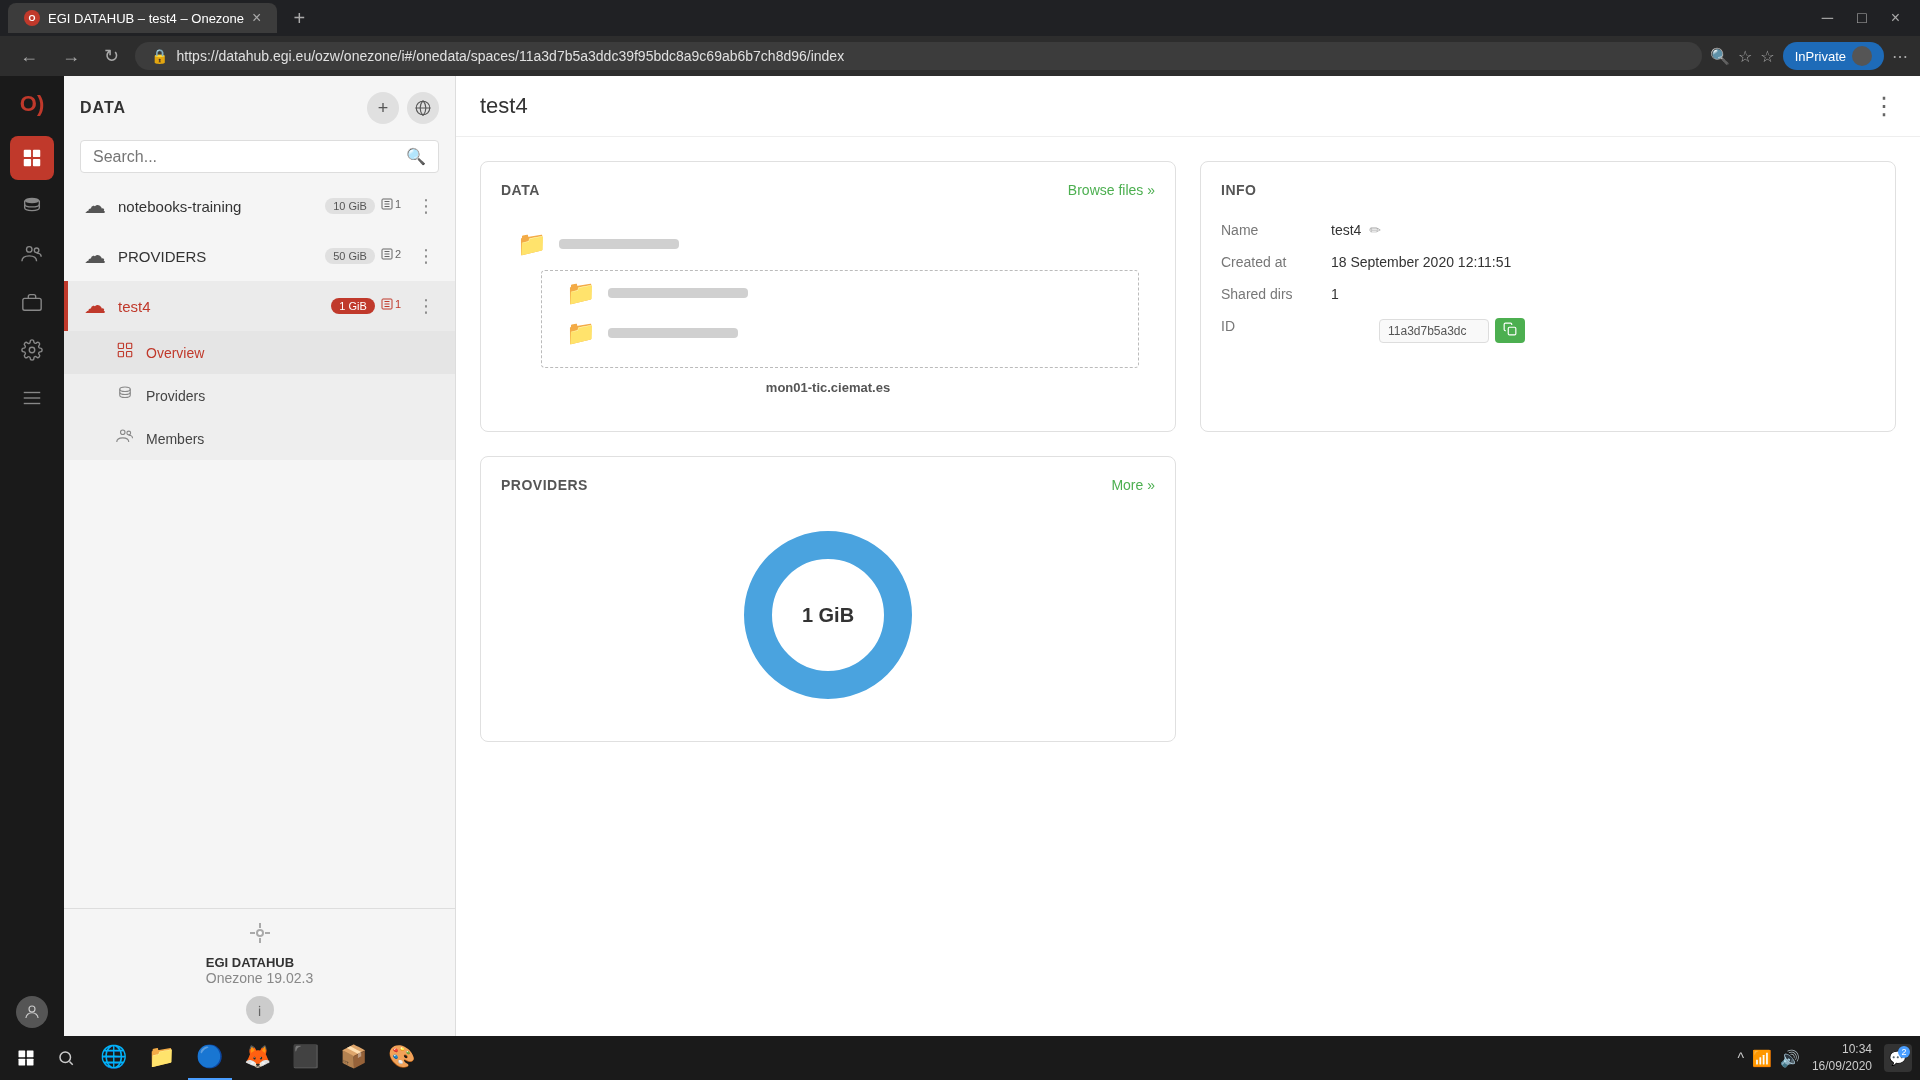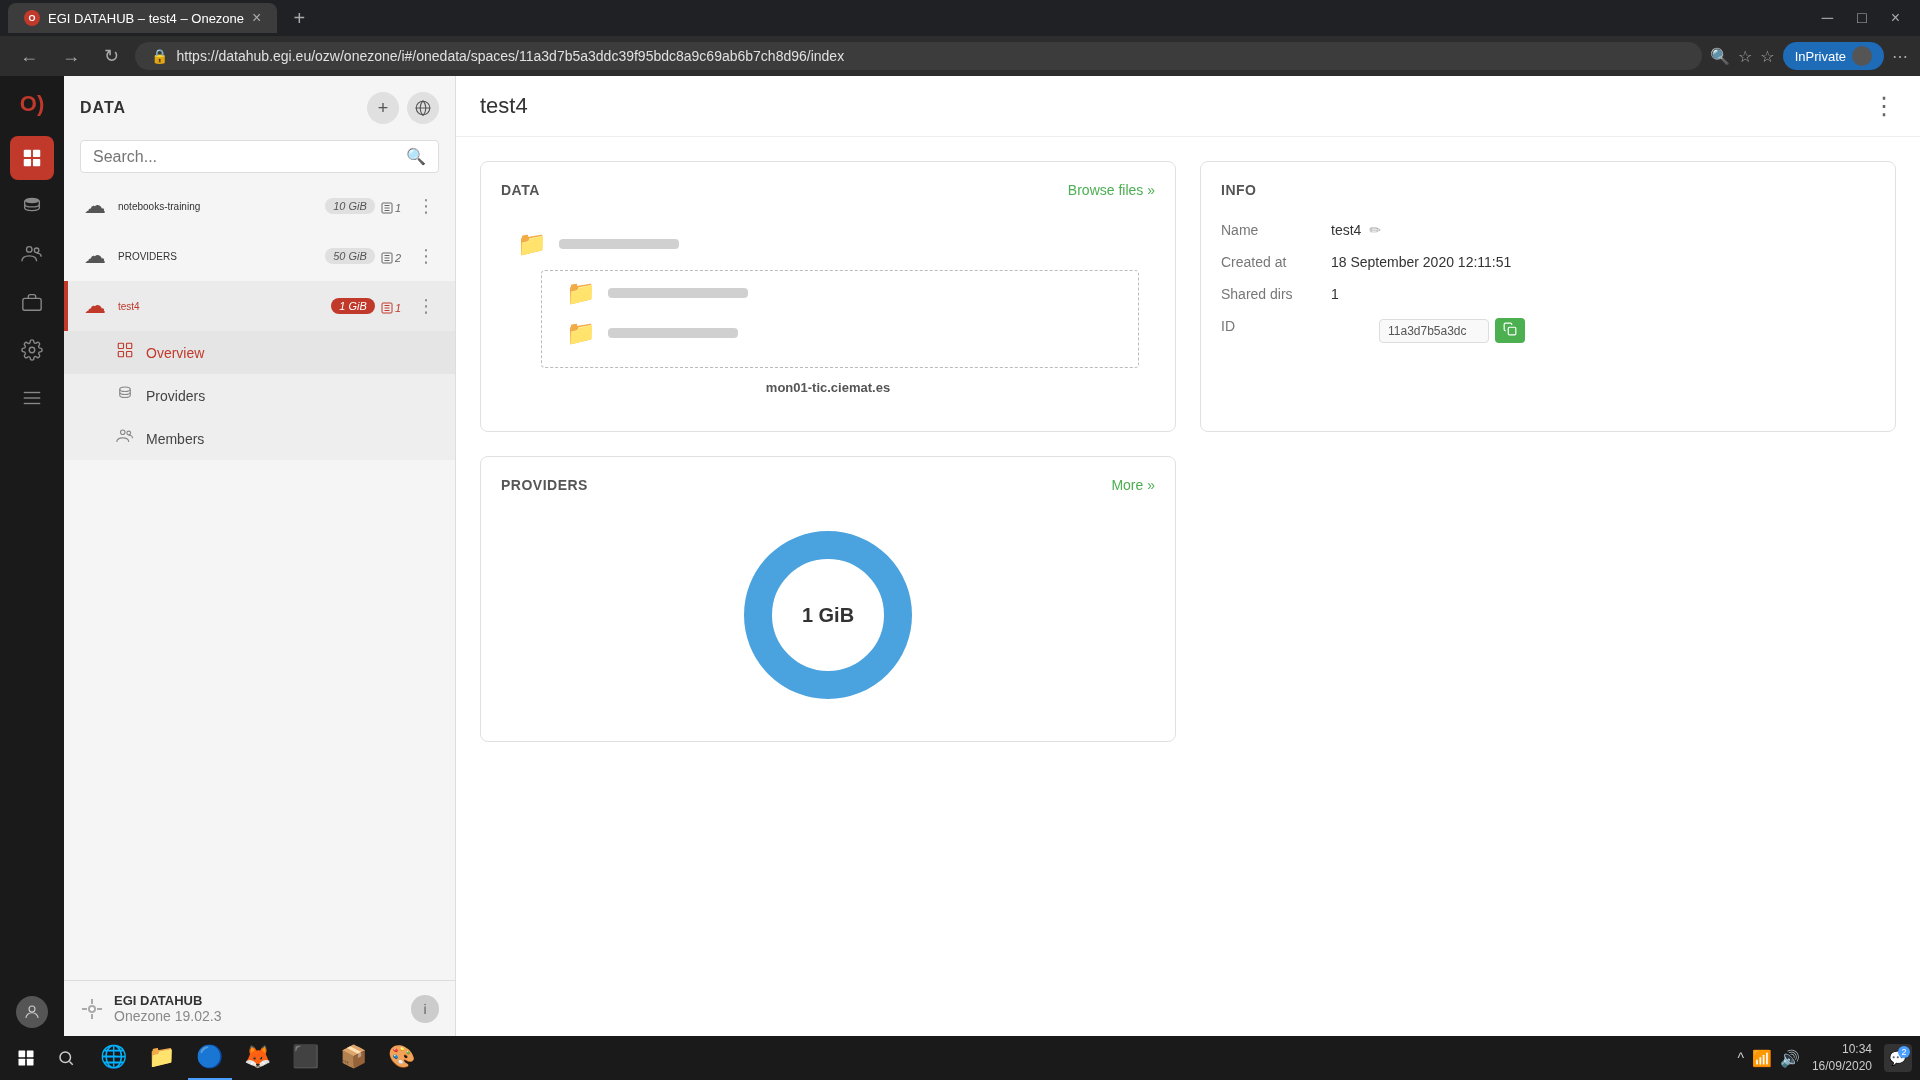--- a/index.html
+++ b/index.html
@@ -42,37 +42,37 @@
     .search-bar { margin: 8px 16px; background: white; border: 1px solid #ddd; border-radius: 4px; display: flex; align-items: center; padding: 6px 12px; gap: 8px; }
     .search-bar input { border: none; outline: none; flex: 1; font-size: 16px; color: #888; background: transparent; }
     .search-icon { color: #aaa; font-size: 16px; }
 
     
     .space-list { flex: 1; overflow-y: auto; }
     .space-item { display: flex; align-items: center; padding: 10px 16px; cursor: pointer; border-left: 4px solid transparent; gap: 12px; }
     .space-item.active { background: #ebebeb; border-left: 4px solid #c0392b; }
     .space-icon { font-size: 22px; color: #555; }
     .space-icon.red { color: #c0392b; }
-    .space-name { flex: 1; font-size: 10px; color: #333; font-weight: 500; }
+    .space-name { flex: 1; font-size: 15px; color: #333; font-weight: 500; }
     .space-name.red { color: #c0392b; }
-    .space-badge { display: flex; gap: 6px; align-items: flex-end; font-style: italic; }
+    .space-badge { display: flex; gap: 6px; align-items: flex-start; }
     .badge { background: #e0e0e0; border-radius: 10px; padding: 2px 8px; font-size: 11px; color: #555; font-weight: 500; }
     .provider-badge { display: flex; align-items: center; gap: 2px; font-size: 11px; color: #666; }
     .space-menu-btn { background: none; border: none; cursor: pointer; color: #888; font-size: 18px; padding: 4px; border-radius: 4px; }
 
     
     .subitem-list { background: #eeeeee; }
     .subitem { display: flex; align-items: center; padding: 10px 16px 10px 52px; cursor: pointer; gap: 12px; }
     .subitem.active { background: #e5e5e5; }
     .subitem-icon { font-size: 18px; color: #888; }
     .subitem-icon.red { color: #c0392b; }
     .subitem-name { font-size: 14px; color: #444; }
 
     
-    .sidebar-footer { padding: 12px 16px; border-top: 1px solid #ddd; display: flex; align-items: center; gap: 10px; }
+    .sidebar-footer { padding: 12px 16px; border-top: 1px solid #ddd; display: flex; align-items: center; gap: 10px; flex-direction: column; }
     .footer-logo { width: 24px; height: 24px; }
     .footer-text { flex: 1; }
     .footer-name { font-size: 13px; font-weight: 600; color: #333; }
     .footer-version { font-size: 14px; color: #888; }
     .footer-info-btn { width: 28px; height: 28px; background: #ccc; border-radius: 50%; display: flex; align-items: center; justify-content: center; cursor: pointer; font-size: 14px; color: #666; }
 
     
     .main-content { flex: 1; background: white; display: flex; flex-direction: column; overflow: hidden; }
     .main-header { padding: 16px 24px; border-bottom: 1px solid #eee; display: flex; align-items: center; justify-content: space-between; }
     .main-title { font-size: 22px; color: #333; font-weight: 400; }

